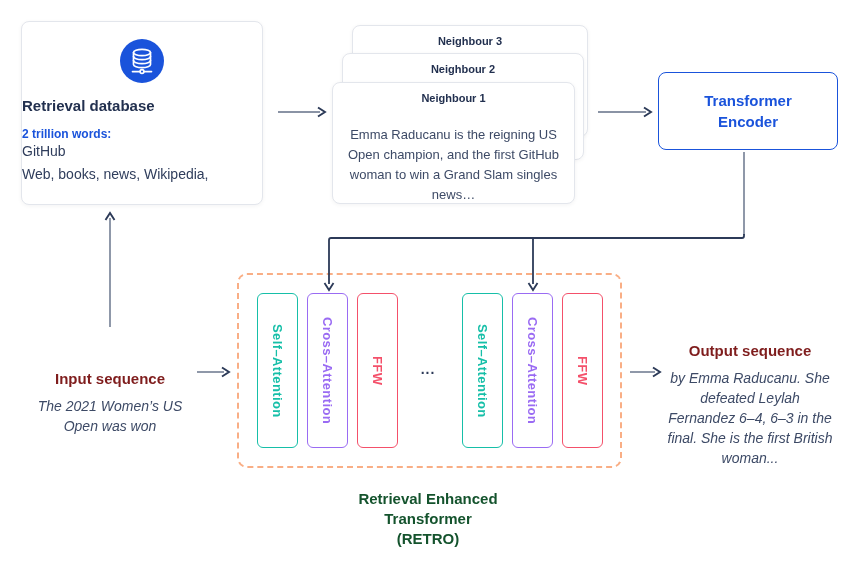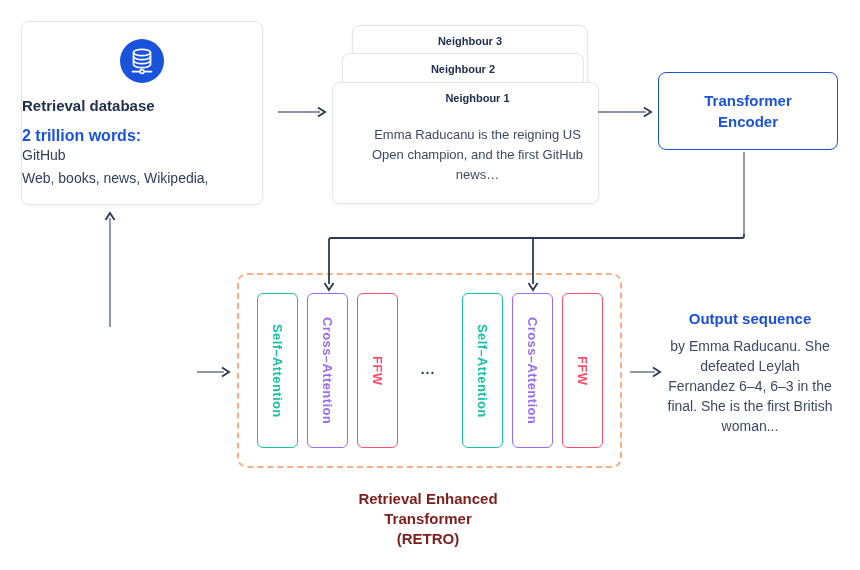--- a/index.html
+++ b/index.html
@@ -9,28 +9,28 @@
   }
   .abs{position:absolute;}
   .card{
     background:#fff;border:1px solid #e3e6ec;border-radius:8px;
     box-shadow:0 1px 4px rgba(16,24,40,.05);
   }
   
   .db-card{left:21px;top:21px;width:240px;height:182px;text-align:left;}
   .db-icon-wrap{margin:17px auto 0;width:44px;height:44px;}
   .db-title{margin-top:14px;font-size:15px;font-weight:700;color:#22304f;}
-  .db-highlight{margin-top:13px;font-size:16px;font-weight:700;color:#1a53db;}
+  .db-highlight{margin-top:13px;font-size:12px;font-weight:700;color:#1a53db;}
   .db-line{font-size:14px;line-height:20px;color:#2f3d5c;}
   .db-line.first{margin-top:3px;}
   
   .n-card{text-align:center;}
   .n3{left:352px;top:25px;width:234px;height:110px;z-index:1;}
   .n2{left:342px;top:53px;width:240px;height:105px;z-index:2;}
-  .n1{left:332px;top:82px;width:241px;height:120px;z-index:3;padding-left:24px;}
+  .n1{left:332px;top:82px;width:241px;height:120px;z-index:3;}
   .n-title{padding-top:9px;font-size:11px;font-weight:700;color:#22304f;}
   .n-body{margin-top:21px;font-size:13px;line-height:20px;color:#3d4a66;}
   
   .encoder{
     left:658px;top:72px;width:180px;height:78px;background:#fff;
     border:1.5px solid #1a53db;border-radius:8px;box-sizing:border-box;
     display:flex;flex-direction:column;align-items:center;justify-content:center;
     color:#1a53db;font-size:15px;font-weight:700;line-height:21px;text-align:center;
   }
   
@@ -48,24 +48,24 @@
   .purple{border-color:#9a6bf3;color:#9a6bf3;}
   .red{border-color:#f4506a;color:#f4506a;}
   .b1{left:257px;} .b2{left:307px;} .b3{left:357px;}
   .b4{left:462px;} .b5{left:512px;} .b6{left:562px;}
   .dots{left:413px;top:361px;width:30px;text-align:center;color:#2c3a58;
         font-size:14px;font-weight:700;letter-spacing:1px;}
   
   .io{text-align:center;}
   .input-seq{left:25px;top:338px;width:170px;}
   .output-seq{left:650px;top:310px;width:200px;}
-  .io-title{font-size:15px;font-weight:700;color:#1d4ed8;margin-bottom:9px;}
-  .io-line{font-size:14px;line-height:20px;color:#3d4a66;white-space:nowrap;}
+  .io-title{font-size:15px;font-weight:700;color:#7f1d1d;margin-bottom:9px;margin-top:32px;}
+  .io-line{font-size:14px;line-height:20px;color:#3d4a66;white-space:nowrap;font-style:italic;}
   
-  .caption{left:330px;top:489px;width:196px;text-align:center;color:#7f1d1d;
+  .caption{left:330px;top:489px;width:196px;text-align:center;color:#14532d;
            font-size:15px;font-weight:700;line-height:20px;}
   .cap-line{white-space:nowrap;}
   
   .overlay{left:0;top:0;width:860px;height:570px;pointer-events:none;z-index:5;}
 </style>
 </head>
 <body>
 
 <div class="canvas">
 
@@ -93,39 +93,45 @@
     <div class="n-title">Neighbour 3</div>
   </div>
   <div class="abs card n-card n2">
     <div class="n-title">Neighbour 2</div>
   </div>
   <div class="abs card n-card n1">
     <div class="n-title">Neighbour 1</div>
     <div class="n-body">
       <div>Emma Raducanu is the reigning US</div>
       <div>Open champion, and the first GitHub</div>
+      <div>woman to win a Grand Slam singles</div>
       <div>news…</div>
     </div>
   </div>
 
   <div class="abs encoder">
     <div>Transformer</div>
     <div>Encoder</div>
   </div>
 
   <div class="abs retro-box"></div>
 
   <div class="abs block teal b1">Self–Attention</div>
   <div class="abs block purple b2">Cross–Attention</div>
   <div class="abs block red b3">FFW</div>
   <div class="abs dots">...</div>
   <div class="abs block teal b4">Self–Attention</div>
   <div class="abs block purple b5">Cross–Attention</div>
   <div class="abs block red b6">FFW</div>
 
+  <div class="abs io input-seq">
+    <div class="io-title">Input sequence</div>
+    <div class="io-line">The 2021 Women’s US</div>
+    <div class="io-line">Open was won</div>
+  </div>
 
   <div class="abs io output-seq">
     <div class="io-title">Output sequence</div>
     <div class="io-line">by Emma Raducanu. She</div>
     <div class="io-line">defeated Leylah</div>
     <div class="io-line">Fernandez 6–4, 6–3 in the</div>
     <div class="io-line">final. She is the first British</div>
     <div class="io-line">woman...</div>
   </div>
 

